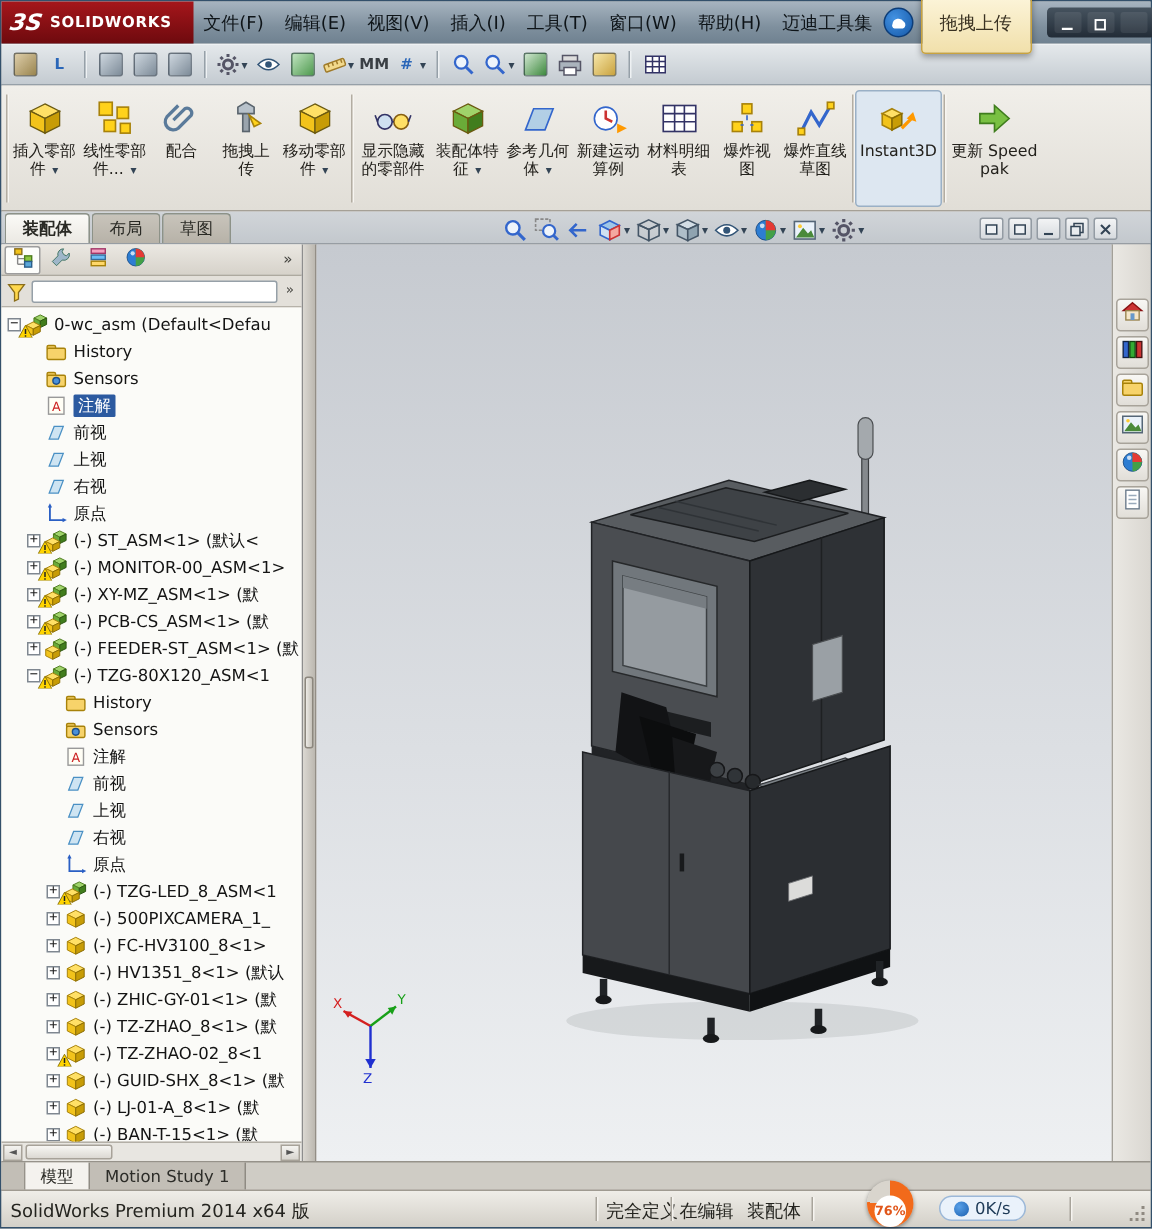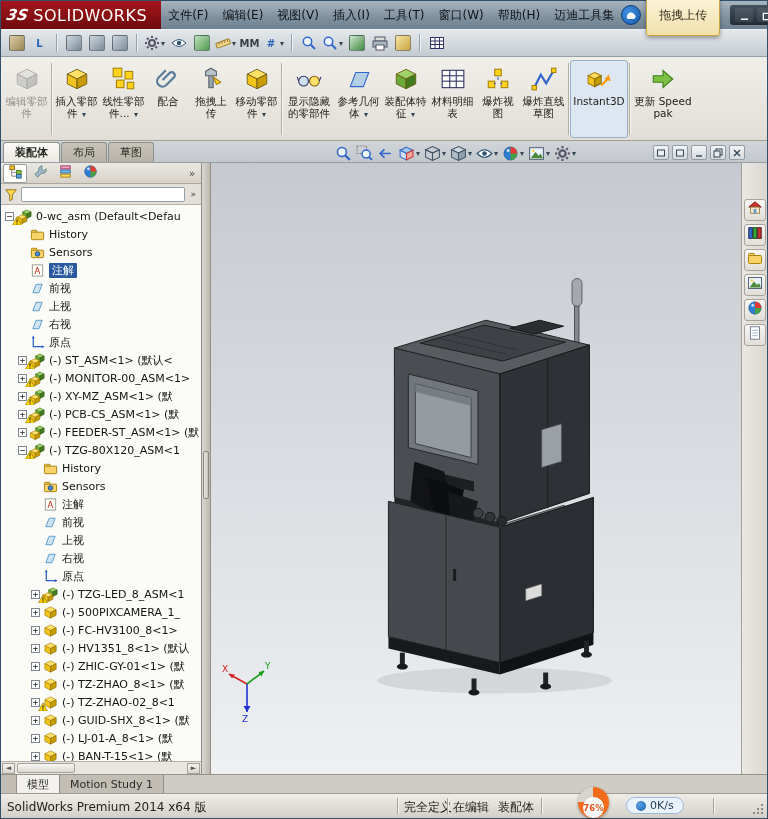--- a/index.html
+++ b/index.html
@@ -3,21 +3,21 @@
 <meta charset="utf-8">
 <style>
 *{margin:0;padding:0;box-sizing:border-box;font-family:"DejaVu Sans","Liberation Sans",sans-serif;}
 html,body{width:768px;height:819px;overflow:hidden;background:#cfd2d6;}
 .window{position:absolute;inset:0;border:1px solid #33506b;background:#d6d3cc;}
 
 
 .titlebar{position:absolute;top:0;left:0;right:0;height:28px;background:linear-gradient(#a7b4c0,#7f909e 60%,#6f8190);display:flex;align-items:center;z-index:20;}
 .logo{height:28px;display:flex;align-items:center;gap:5px;padding:0 14px 0 6px;background:linear-gradient(#a5161b,#6e0a0e);color:#fff;}
 .logo-ds{font-style:italic;font-weight:bold;font-size:15px;transform:skewX(-10deg);}
-.logo-text{font-weight:normal;font-size:16px;letter-spacing:.5px;}
+.logo-text{font-weight:bold;font-size:10px;letter-spacing:.5px;}
 .menu-item{padding:0 7px;font-size:12px;color:#0e1418;line-height:28px;cursor:default;white-space:nowrap;}
 .tb-spacer{flex:1;}
 .maidi-circle{width:20px;height:20px;border-radius:50%;background:radial-gradient(circle at 35% 35%,#4392e2,#1558a8);border:1px solid #0d3d78;display:flex;align-items:center;justify-content:center;margin-right:5px;flex:none;}
 .maidi-circle svg{width:12px;height:12px;}
 .upload-badge{background:linear-gradient(#fdf6dd,#f1e0ab);border:1px solid #c9a33f;border-radius:3px;font-size:12px;line-height:18px;padding:11px 12px;color:#3a3222;box-shadow:0 2px 4px rgba(0,0,0,.35);white-space:nowrap;}
 .winctrls{display:flex;gap:4px;background:linear-gradient(#46535f,#222c37);border-radius:3px;padding:3px 5px;margin:0 5px 0 10px;}
 .winbtn{width:18px;height:14px;display:flex;align-items:center;justify-content:center;border-radius:2px;background:rgba(255,255,255,.08);}
 .winbtn svg{width:9px;height:9px;}
 
 
@@ -263,28 +263,20 @@
             <line x1="1.5" y1="6" x2="14.5" y2="6" stroke="#336"></line>
             <line x1="1.5" y1="9.5" x2="14.5" y2="9.5" stroke="#336"></line>
             <line x1="6" y1="2.5" x2="6" y2="13.5" stroke="#336"></line>
             <line x1="10.5" y1="2.5" x2="10.5" y2="13.5" stroke="#336"></line>
           </svg>
         </span>
       </span>
     </div>
 
   <div class="ribbon">
-      <div class="rbtn disabled" style="width:47px">
-        <span class="ric"><svg viewBox="0 0 24 24">
-            <polygon points="12,3 21,7.5 12,12 3,7.5" fill="#cfd8e0" stroke="#6b5a10" stroke-width="0.8"></polygon>
-            <polygon points="3,7.5 12,12 12,21 3,16.5" fill="#9fb0be" stroke="#6b5a10" stroke-width="0.8"></polygon>
-            <polygon points="21,7.5 12,12 12,21 21,16.5" fill="#7e93a4" stroke="#6b5a10" stroke-width="0.8"></polygon>
-          </svg></span>
-        <span class="rlabel">编辑零部件</span>
-      </div>
       <span class="rsep"></span>
       <div class="rbtn" style="width:47px">
         <span class="ric"><svg viewBox="0 0 24 24">
             <polygon points="12,3 21,7.5 12,12 3,7.5" fill="#ffe066" stroke="#6b5a10" stroke-width="0.8"></polygon>
             <polygon points="3,7.5 12,12 12,21 3,16.5" fill="#f2c31b" stroke="#6b5a10" stroke-width="0.8"></polygon>
             <polygon points="21,7.5 12,12 12,21 21,16.5" fill="#c79c06" stroke="#6b5a10" stroke-width="0.8"></polygon>
           </svg></span>
         <span class="rlabel">插入零部件 <span class="dd">▾</span></span>
       </div>
       <div class="rbtn" style="width:47px">
@@ -325,31 +317,39 @@
         <span class="ric"><svg viewBox="0 0 24 24">
             <circle cx="7" cy="14" r="4.5" fill="#cfe0f0" stroke="#336"></circle>
             <circle cx="17" cy="14" r="4.5" fill="#ffe066" stroke="#875f12"></circle>
             <line x1="11.5" y1="14" x2="12.5" y2="14" stroke="#336"></line>
             <path d="M2.5 14l-1.5-4M21.5 14l1.5-4" stroke="#336" fill="none"></path>
           </svg></span>
         <span class="rlabel">显示隐藏的零部件</span>
       </div>
       <div class="rbtn" style="width:47px">
         <span class="ric"><svg viewBox="0 0 24 24">
-            <polygon points="4,19 9,6 21,6 16,19" fill="rgba(120,180,230,0.5)" stroke="#36c"></polygon>
-          </svg></span>
-        <span class="rlabel">参考几何体 <span class="dd">▾</span></span>
-      </div>
-      <div class="rbtn" style="width:47px">
-        <span class="ric"><svg viewBox="0 0 24 24">
             <polygon points="12,3 21,7.5 12,12 3,7.5" fill="#9fd36a" stroke="#6b5a10" stroke-width="0.8"></polygon>
             <polygon points="3,7.5 12,12 12,21 3,16.5" fill="#6aab38" stroke="#6b5a10" stroke-width="0.8"></polygon>
             <polygon points="21,7.5 12,12 12,21 21,16.5" fill="#417d1d" stroke="#6b5a10" stroke-width="0.8"></polygon>
           </svg></span>
         <span class="rlabel">装配体特征 <span class="dd">▾</span></span>
+      </div>
+      <div class="rbtn" style="width:47px">
+        <span class="ric"><svg viewBox="0 0 24 24">
+            <polygon points="4,19 9,6 21,6 16,19" fill="rgba(120,180,230,0.5)" stroke="#36c"></polygon>
+          </svg></span>
+        <span class="rlabel">参考几何体 <span class="dd">▾</span></span>
+      </div>
+      <div class="rbtn" style="width:47px">
+        <span class="ric"><svg viewBox="0 0 24 24">
+            <circle cx="10" cy="12" r="7" fill="#fff" stroke="#36c"></circle>
+            <path d="M10 7v5l4 2" fill="none" stroke="#c33" stroke-width="1.6"></path>
+            <polygon points="17,15 23,18 17,21" fill="#f90"></polygon>
+          </svg></span>
+        <span class="rlabel">新建运动算例</span>
       </div>
       <div class="rbtn" style="width:47px">
         <span class="ric"><svg viewBox="0 0 24 24">
             <rect x="2" y="4" width="20" height="16" fill="#fff" stroke="#336"></rect>
             <line x1="2" y1="9" x2="22" y2="9" stroke="#336"></line>
             <line x1="2" y1="14" x2="22" y2="14" stroke="#336"></line>
             <line x1="9" y1="4" x2="9" y2="20" stroke="#336"></line>
             <line x1="15" y1="4" x2="15" y2="20" stroke="#336"></line>
           </svg></span>
         <span class="rlabel">材料明细表</span>

